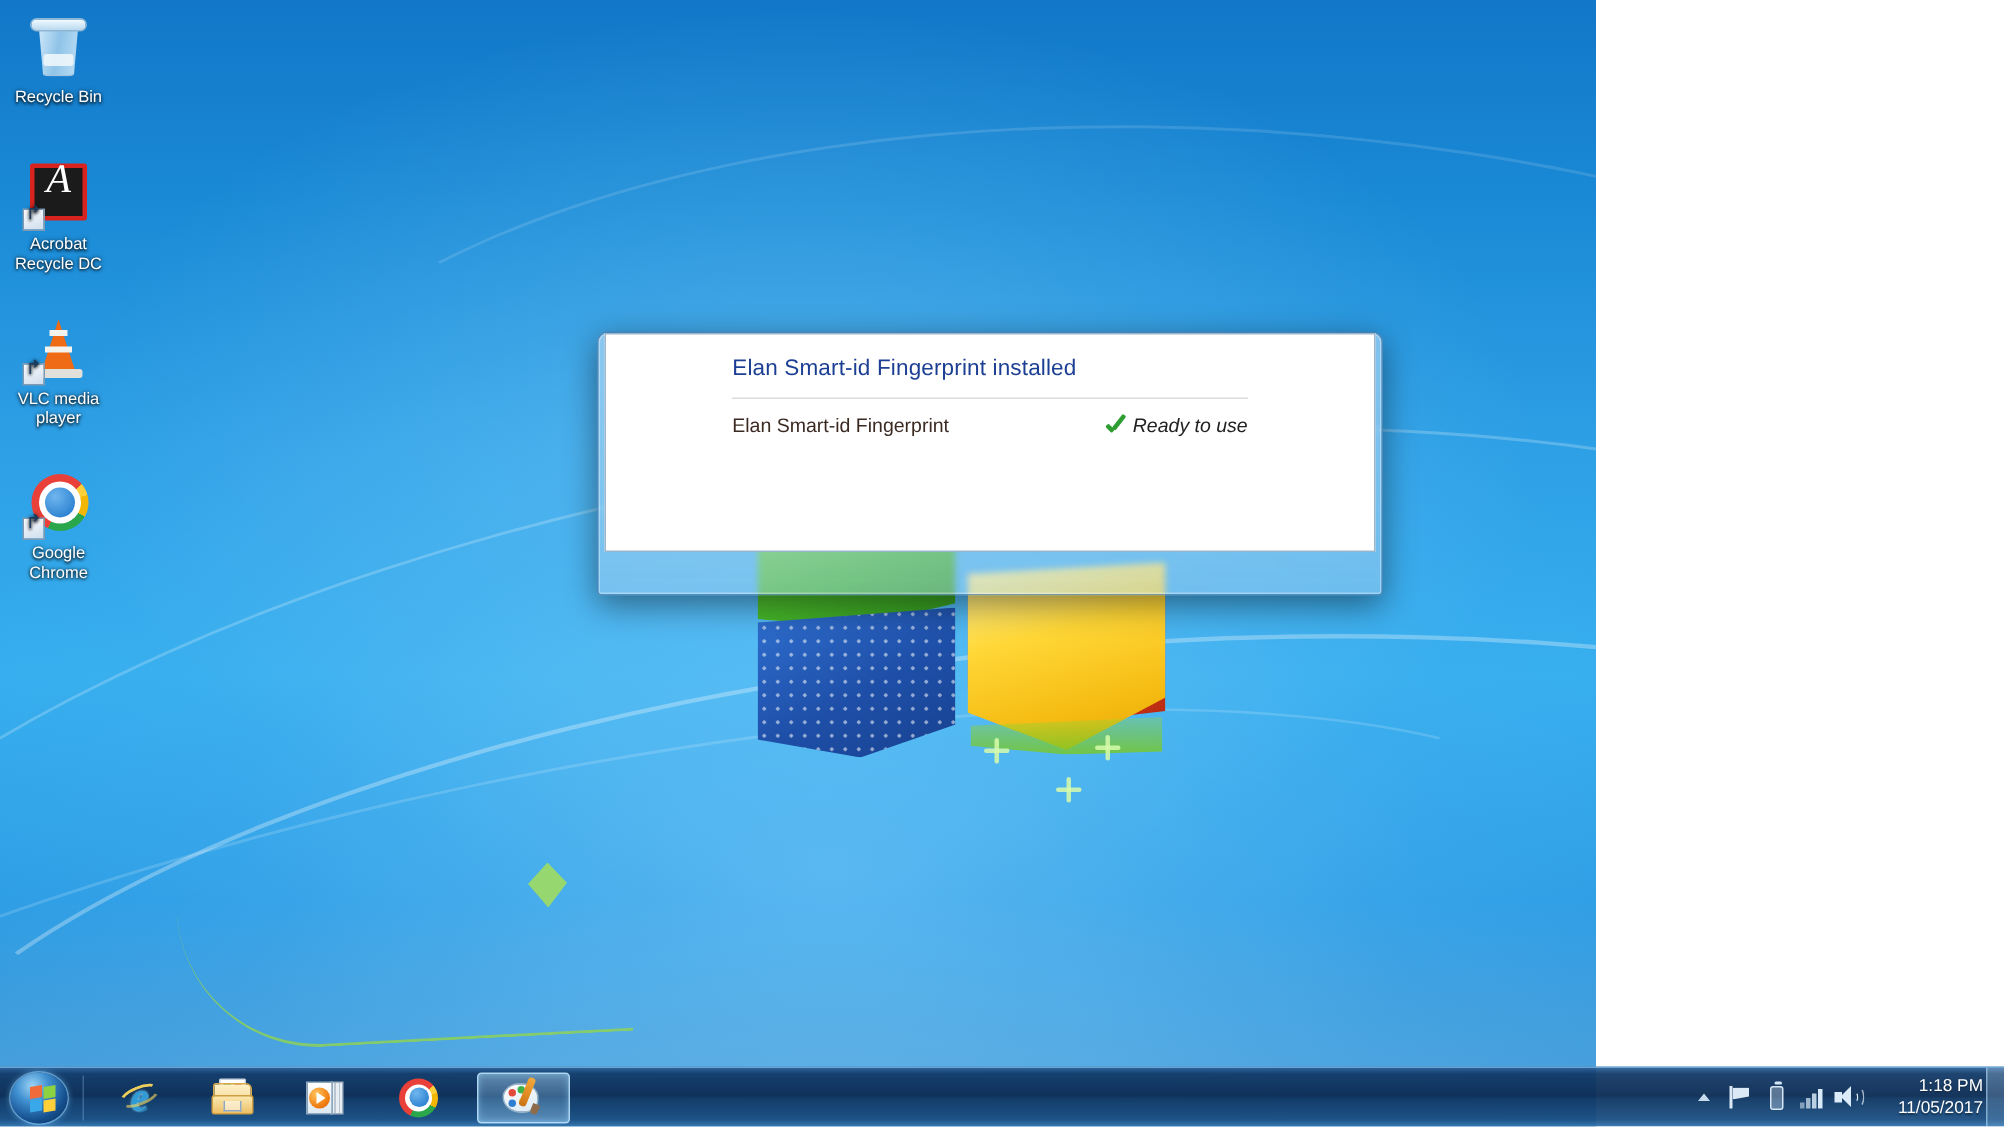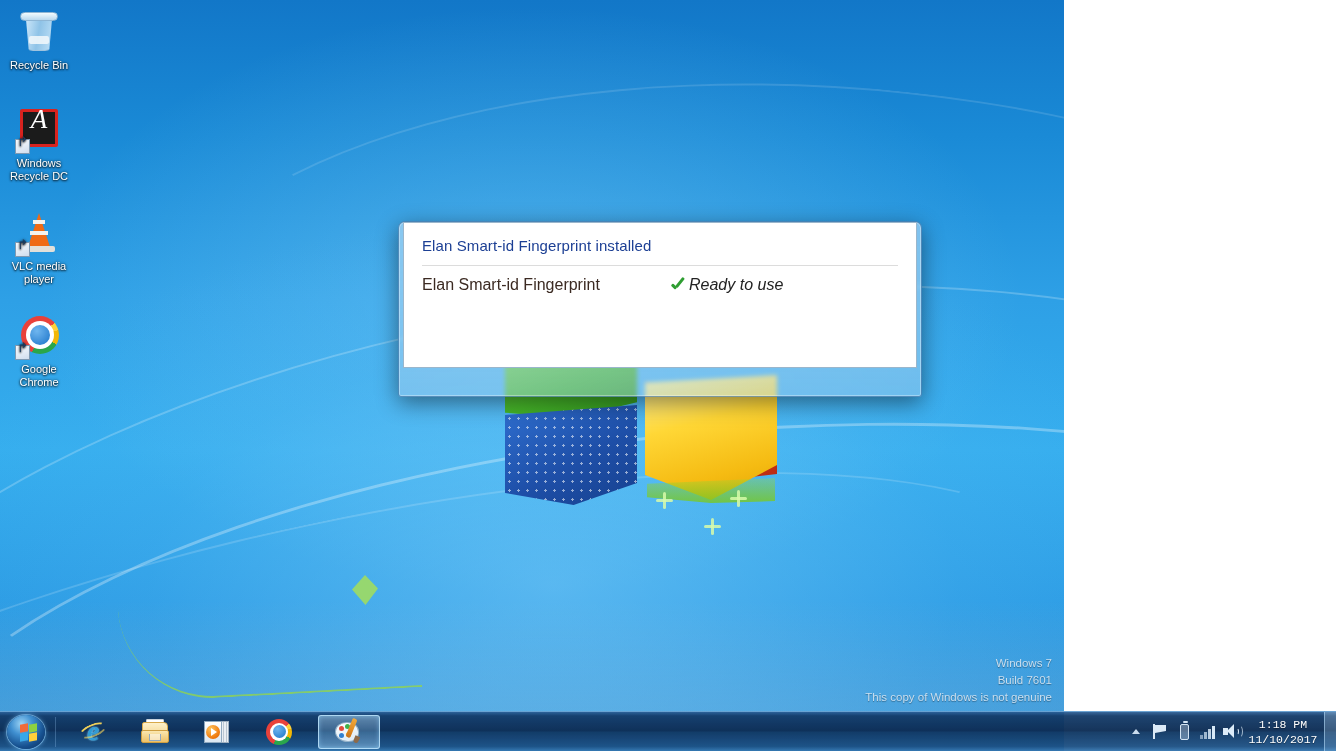--- a/index.html
+++ b/index.html
@@ -212,28 +212,28 @@
     background: linear-gradient(180deg, #f0a89a 0%, #d9402c 20%, #c02410 52%, #e8624a 53%, #f09383 100%);
     border: 1px solid #8d2516;
     box-shadow: 0 0 0 1px rgba(255,255,255,0.55) inset;
     display: flex; align-items: center; justify-content: center;
     color: #fff; font-size: 12px; font-weight: bold; line-height: 1;
     text-shadow: 0 1px 1px rgba(0,0,0,0.5);
   }
   #dlg-body {
     height: 146px; background: #fff;
     border: 1px solid #9ab6cc;
-    display: flex; flex-direction: column;
+    display: flex; flex-direction: column; align-items: center;
   }
   #dlg-content { flex: 1; padding: 14px 18px 0 18px; }
   #dlg-heading {
     font-size: 15px; color: #1c3f94; letter-spacing: .1px; margin-bottom: 11px;
   }
   #dlg-sep { height: 1px; background: #dcdcdc; margin-bottom: 10px; }
-  #dev-row { display: flex; align-items: center; font-size: 16px; color: #3b2a22; }
+  #dev-row { display: flex; align-items: center; font-size: 13px; color: #3b2a22; }
   #dev-name { width: 248px; }
   #dev-status { display: flex; align-items: center; color: #222; font-style: italic; }
   .check {
     position: relative; width: 16px; height: 14px; margin-right: 3px; flex: none;
   }
   .check::before, .check::after {
     content: ""; position: absolute; background: #2f9e32; border-radius: 1px;
   }
   .check::before { left: 1px; top: 7px;  width: 6px;  height: 3px; transform: rotate(45deg); }
   .check::after  { left: 4px; top: 3px;  width: 12px; height: 3px; transform: rotate(-52deg); }
@@ -422,22 +422,22 @@
     border-right: 7px solid #dcebf8;
   }
   .spk .w1, .spk .w2 {
     position: absolute; border: 1.5px solid #dcebf8; border-radius: 50%;
     border-color: transparent #dcebf8 transparent transparent;
   }
   .spk .w1 { left: 11px; top: 4px; width: 5px; height: 7px; }
   .spk .w2 { left: 13px; top: 1px; width: 7px; height: 13px; opacity: .7; }
 
   #clock {
-    width: 78px; text-align: center; color: #fff; font-size: 11.5px; line-height: 15px;
-    cursor: default; text-shadow: 0 1px 1px rgba(0,0,0,0.4); font-family: Liberation Mono, monospace;
+    width: 78px; text-align: right; color: #fff; font-size: 11.5px; line-height: 15px;
+    cursor: default; text-shadow: 0 1px 1px rgba(0,0,0,0.4);
   }
   #show-desktop {
     width: 12px; height: 40px; margin-left: 2px; cursor: default;
     background: linear-gradient(180deg, rgba(200,230,252,0.28), rgba(150,200,240,0.18));
     border-left: 1px solid rgba(185,225,255,0.55);
   }
 </style>
 </head>
 <body>
 
@@ -470,21 +470,21 @@
       <div class="rb-lid"></div>
     </div>
     <div>Recycle Bin</div>
   </div>
 
   <div class="desk-icon" style="left:2px; top:106px;">
     <div class="glyph">
       <div class="acro"></div>
       <div class="shortcut-badge"></div>
     </div>
-    <div>Windows</div>
+    <div>Acrobat</div>
     <div>Recycle DC</div>
   </div>
 
   <div class="desk-icon" style="left:2px; top:312px;">
     <div class="glyph">
       <div class="chrome-ring"></div>
       <div class="chrome-inner"></div>
       <div class="chrome-dot"></div>
       <div class="shortcut-badge"></div>
     </div>
@@ -497,25 +497,20 @@
       <div class="cone"></div>
       <div class="cone-s1"></div>
       <div class="cone-s2"></div>
       <div class="cone-base"></div>
       <div class="shortcut-badge"></div>
     </div>
     <div>VLC media</div>
     <div>player</div>
   </div>
 
-  <div id="watermark">
-    <div>Windows 7</div>
-    <div>Build 7601</div>
-    <div>This copy of Windows is not genuine</div>
-  </div>
 
   <div id="dialog">
 
     <div id="dlg-body">
       <div id="dlg-content">
         <div id="dlg-heading">Elan Smart-id Fingerprint installed</div>
         <div id="dlg-sep"></div>
         <div id="dev-row">
           <div id="dev-name">Elan Smart-id Fingerprint</div>
           <div id="dev-status">
@@ -609,19 +604,19 @@
       <div class="tray-ico">
         <span class="spk">
             <span class="body"></span>
             <span class="horn"></span>
             <span class="w1"></span>
             <span class="w2"></span>
           </span>
       </div>
       <div id="clock">
         <div>1:18 PM</div>
-        <div>11/10/2017</div>
+        <div>11/05/2017</div>
       </div>
       <div id="show-desktop"></div>
     </div>
   </div>
 
 </div>
 
 </body></html>

